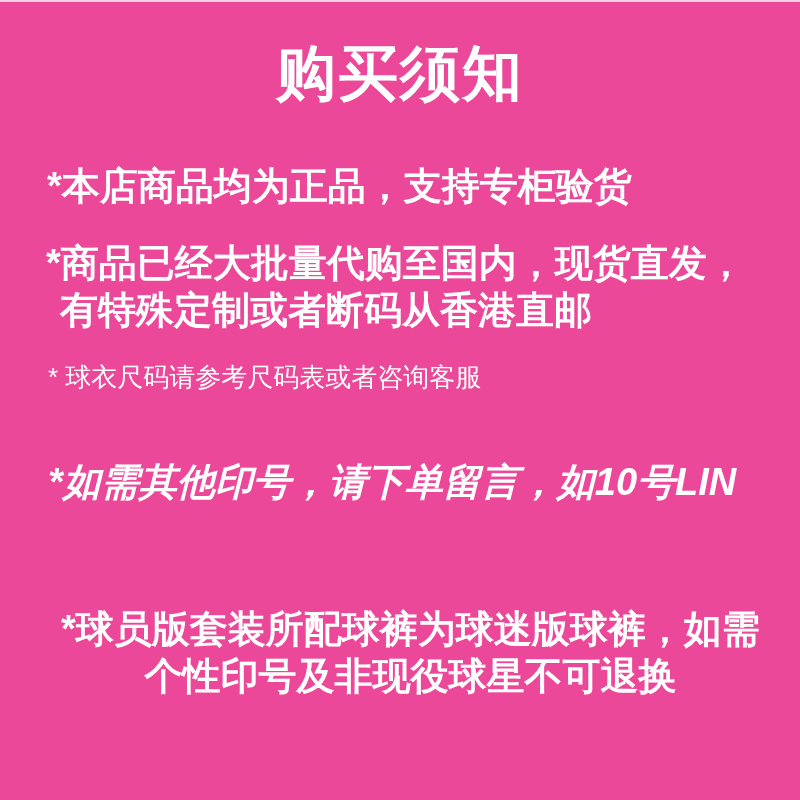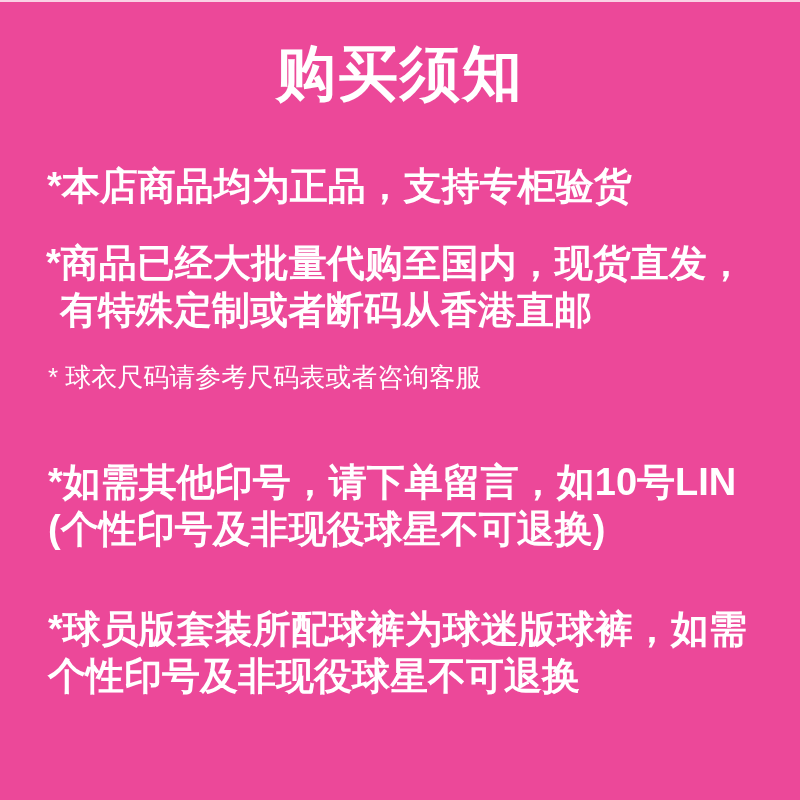--- a/index.html
+++ b/index.html
@@ -48,22 +48,22 @@
   .para .line { white-space: nowrap; }
   .p1 { left: 47px; top: 163px; }
   .p2 { left: 46px; top: 240px; }
   .p2 .line2 { margin-left: 14px; }
   .p3 {
     left: 48px; top: 357px;
     font-size: 26px;
     font-weight: 400;
     line-height: 41px;
   }
-  .p4 { left: 48px; top: 459px; }
-  .p5 { left: 48px; top: 606px; }
+  .p4 { left: 48px; top: 459px; font-style: italic; }
+  .p5 { left: 61px; top: 606px; text-align: center; }
 </style>
 </head>
 <body>
 
 <div class="page">
   <div class="top-edge"></div>
 
   <h1 class="title">购买须知</h1>
 
   <div class="para p2">
@@ -74,20 +74,19 @@
   <div class="para p1">
     <div class="line">*本店商品均为正品，支持专柜验货</div>
   </div>
 
   <div class="para p3">
     <div class="line">* 球衣尺码请参考尺码表或者咨询客服</div>
   </div>
 
   <div class="para p4">
     <div class="line">*如需其他印号，请下单留言，如10号LIN</div>
-    <div class="line">(个性印号及非现役球星不可退换)</div>
   </div>
 
   <div class="para p5">
     <div class="line">*球员版套装所配球裤为球迷版球裤，如需</div>
     <div class="line">个性印号及非现役球星不可退换</div>
   </div>
 </div>
 
 </body></html>

